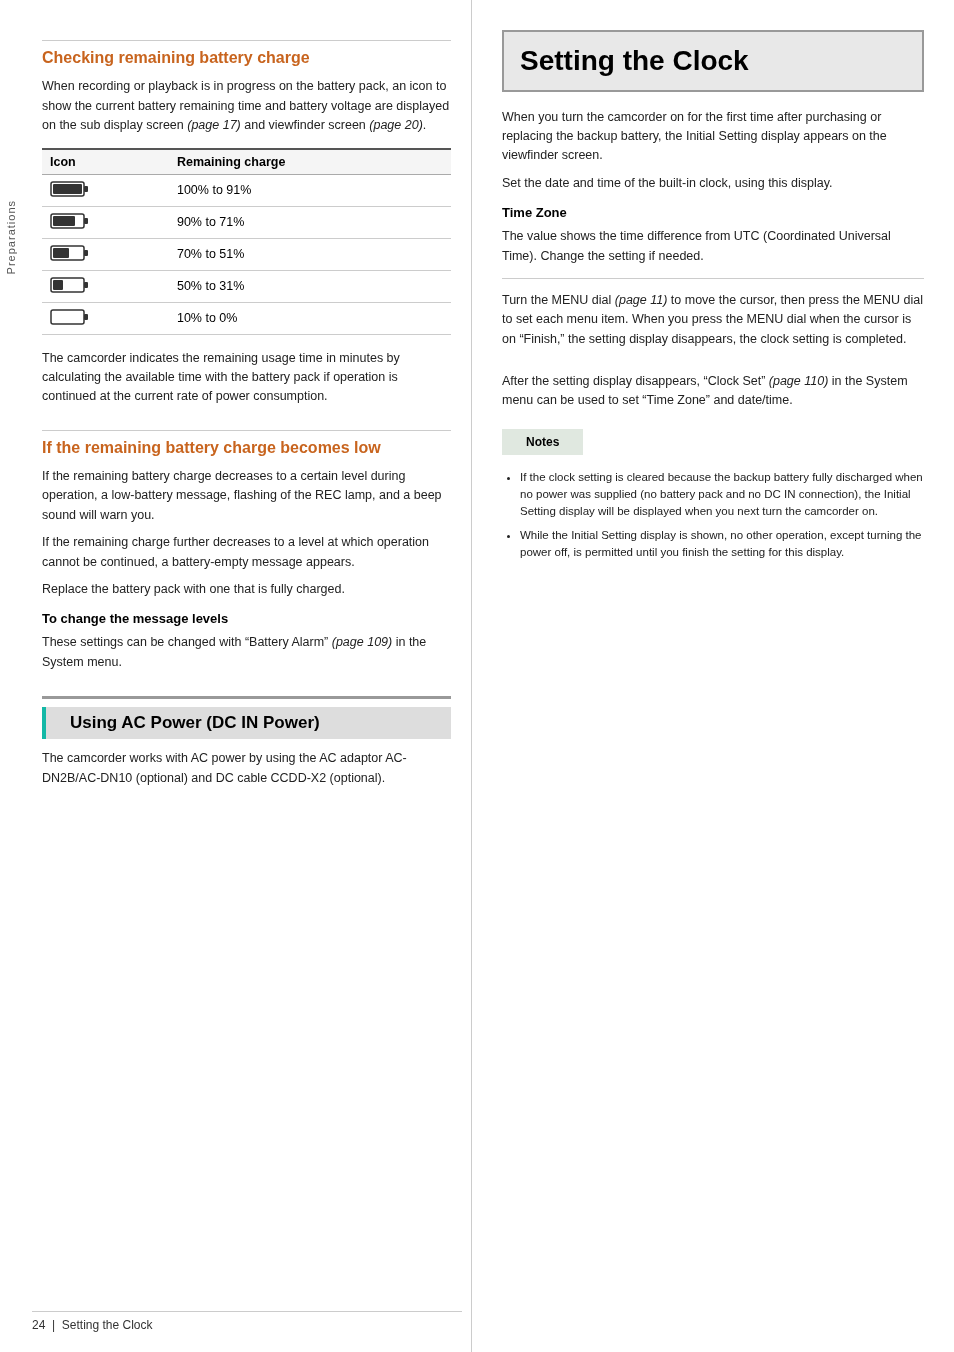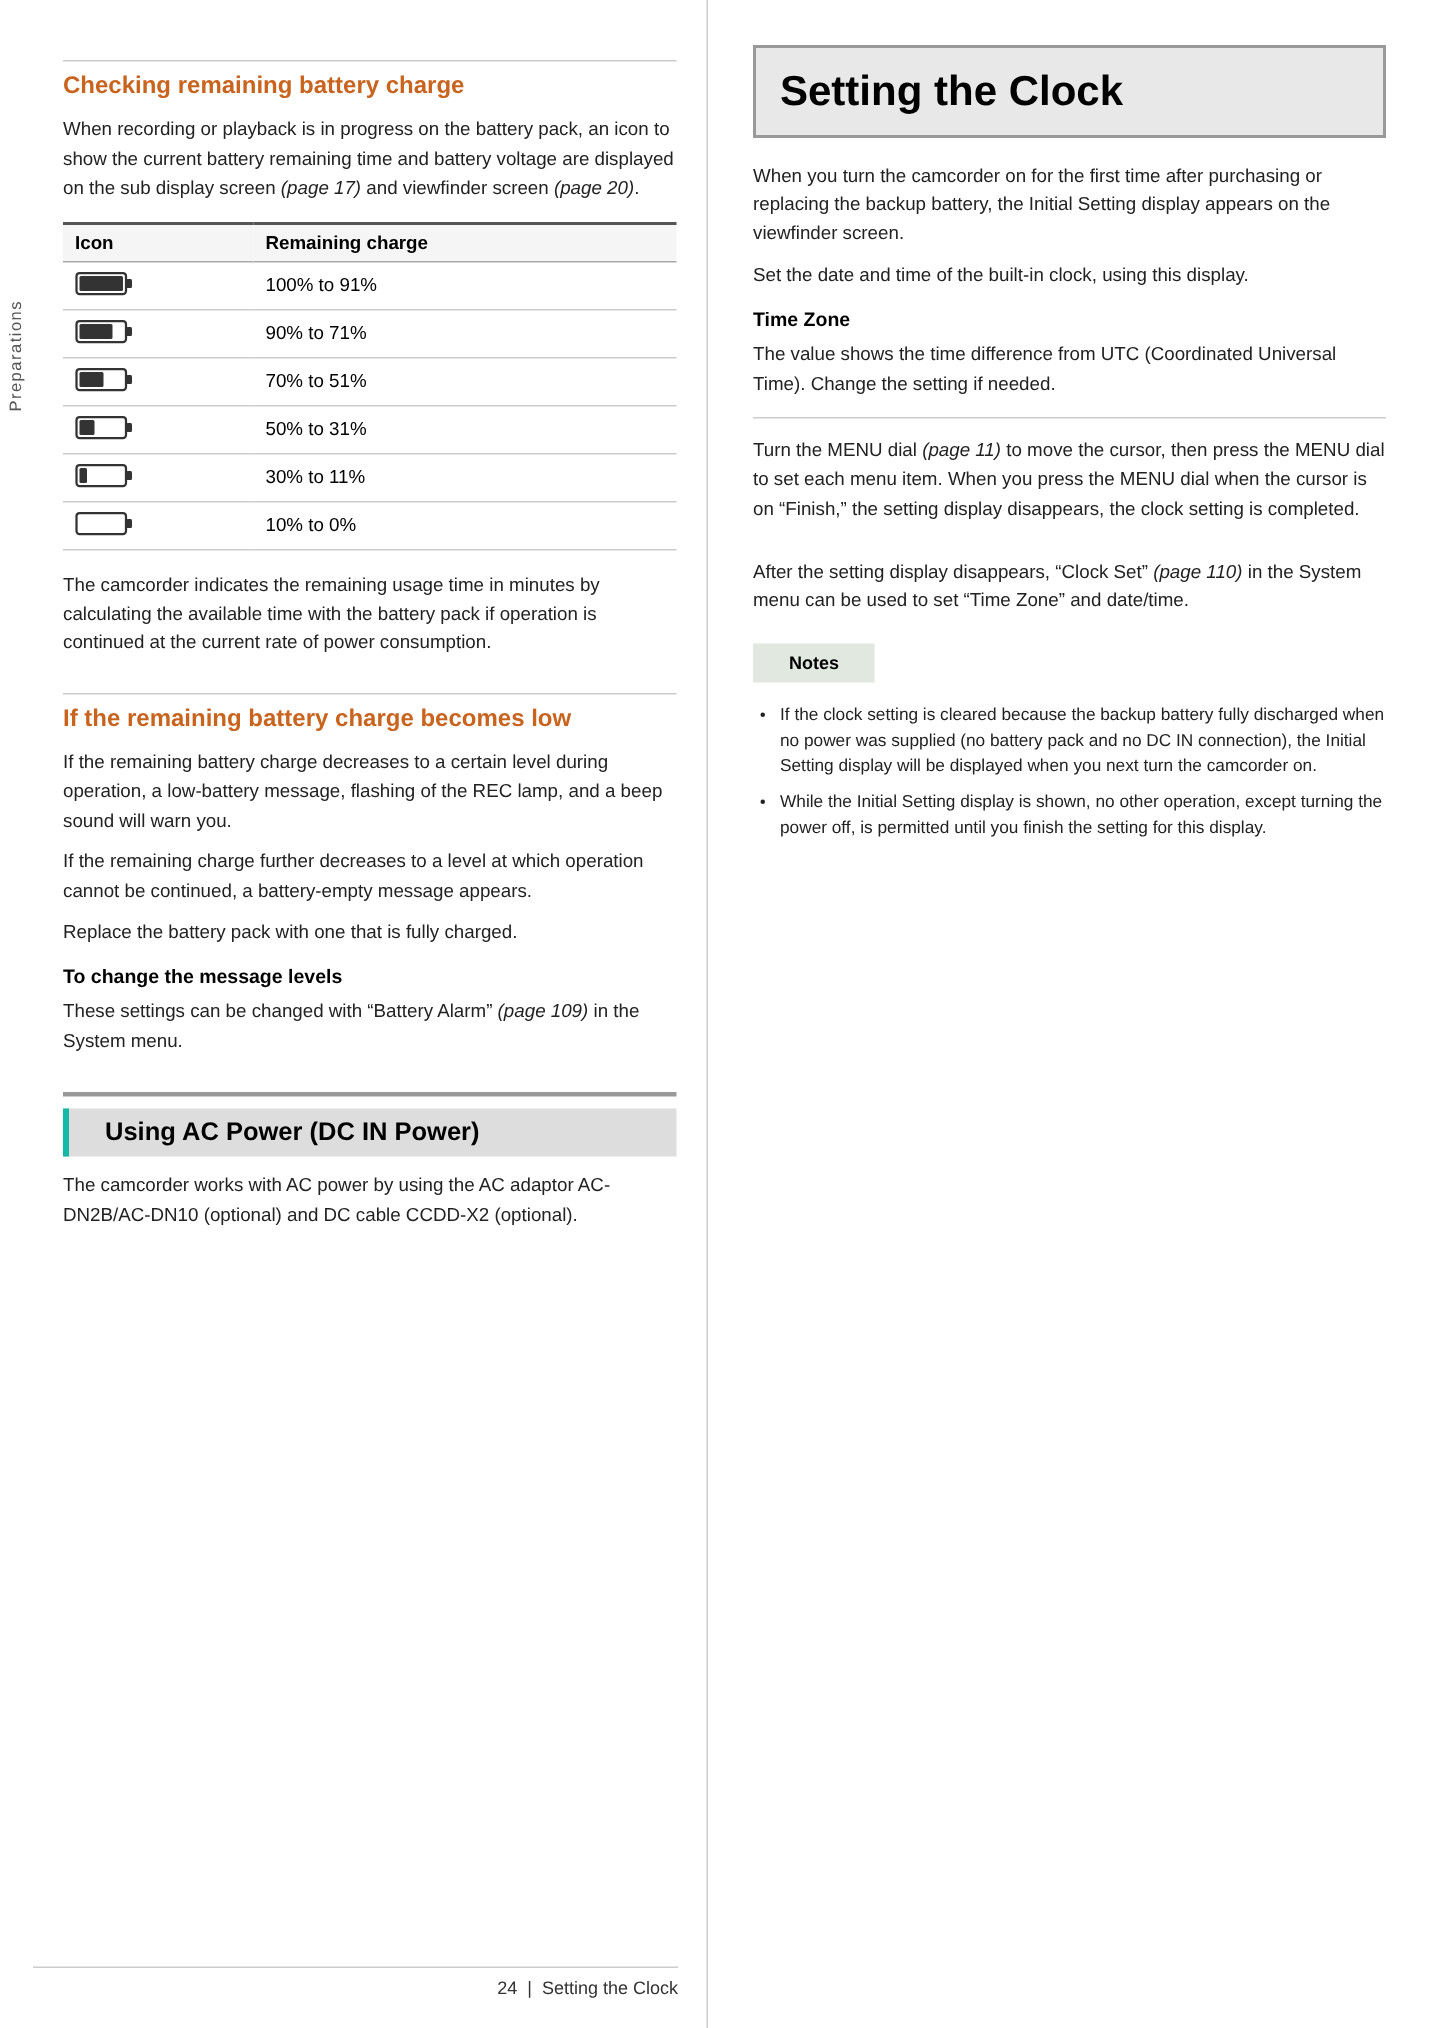--- a/index.html
+++ b/index.html
@@ -141,27 +141,26 @@
       font-size: 11.5px;
       line-height: 1.5;
       color: #222;
       margin-bottom: 6px;
     }
 
     
     .page-footer {
       position: absolute;
       bottom: 20px;
-      left: 22px;
+      left: 32px;
       font-size: 12px;
       color: #333;
       border-top: 1px solid #ccc;
       width: 430px;
       padding-top: 6px;
-      text-align: right;
     }
 
     
     .preparations-label {
       writing-mode: vertical-rl;
       text-orientation: mixed;
       transform: rotate(180deg);
       font-size: 11px;
       color: #555;
       position: absolute;
@@ -231,28 +230,20 @@
                 <rect x="1" y="2" width="33" height="14" rx="2" ry="2" fill="none" stroke="#333" stroke-width="1.5"></rect>
                 <rect x="34" y="6" width="4" height="6" rx="1" fill="#333"></rect>
                 <rect x="3" y="4" width="10" height="10" rx="1" fill="#333"></rect>
               </svg></td>
             <td>50% to 31%</td>
           </tr>
           <tr>
             <td><svg width="40" height="18" viewBox="0 0 40 18">
                 <rect x="1" y="2" width="33" height="14" rx="2" ry="2" fill="none" stroke="#333" stroke-width="1.5"></rect>
                 <rect x="34" y="6" width="4" height="6" rx="1" fill="#333"></rect>
-                <rect x="3" y="4" width="5" height="10" rx="1" fill="#333"></rect>
-              </svg></td>
-            <td>30% to 11%</td>
-          </tr>
-          <tr>
-            <td><svg width="40" height="18" viewBox="0 0 40 18">
-                <rect x="1" y="2" width="33" height="14" rx="2" ry="2" fill="none" stroke="#333" stroke-width="1.5"></rect>
-                <rect x="34" y="6" width="4" height="6" rx="1" fill="#333"></rect>
               </svg></td>
             <td>10% to 0%</td>
           </tr>
         </tbody>
     </table>
 
     <p>The camcorder indicates the remaining usage time in minutes by calculating the available time with the battery pack if operation is continued at the current rate of power consumption.</p>
 
     <br>
     

